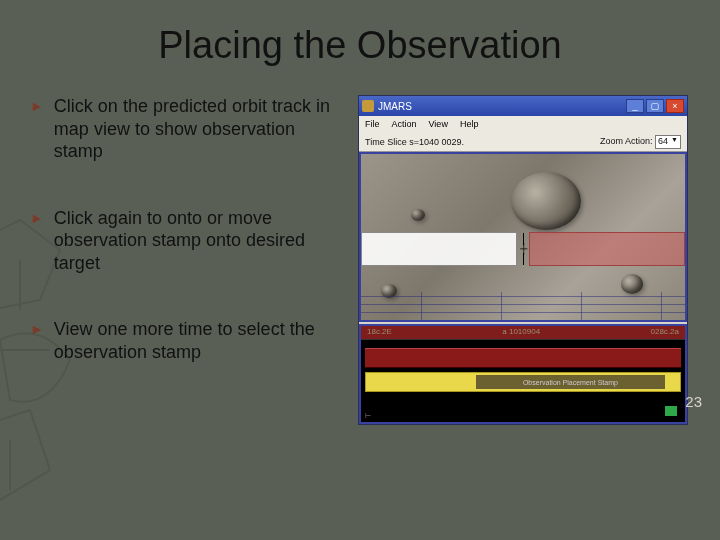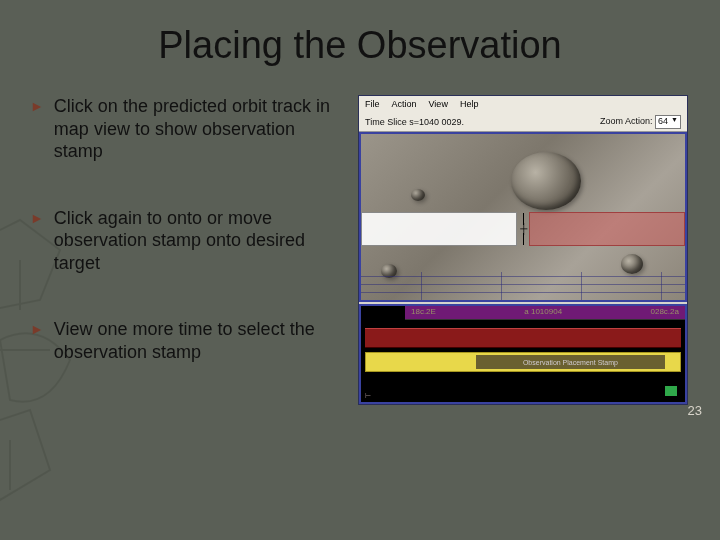--- a/index.html
+++ b/index.html
@@ -154,46 +154,45 @@
     height: 100px;
     background: #000;
     border: 2px solid #3a42a0;
     margin-top: 2px;
     position: relative;
     font-size: 8px;
     color: #ddd;
   }
   .timeline .ruler {
     height: 14px;
-    background: #701a75;
+    background: #7f1d1d;
     border-bottom: 1px solid #333;
     display: flex;
     justify-content: space-between;
     padding: 1px 6px;
     color: #989068;
-    margin-left: 44px;
   }
   .timeline .track {
     position: absolute;
     left: 4px; right: 4px;
     height: 20px;
   }
   .track.red { top: 22px; }
   .track.red .bar { height:100%; background:#8a1a1a; border-top:1px solid #c04040; border-bottom:1px solid #400;}
   .track.yellow { top: 46px; }
   .track.yellow .bar { height:100%; background:#e8d84a; border:1px solid #a89820;}
   .track.yellow .inner{ position:absolute; left:35%; right:5%; top:3px; bottom:3px; background:#6a6030; display:flex; align-items:center; justify-content:center; color:#cfcacf; font-size:7px;}
   .track .lbl { position:absolute; left:2px; top:3px; color:#d0b040; font-size:7px;}
   .timeline .greenmark{ position:absolute; right:8px; bottom:6px; width:12px; height:10px; background:#2fa84a;}
   .timeline .bottom-tick{position:absolute; left:4px; bottom:2px; color:#988; font-size:7px;}
   .pagenum {
     position: absolute;
-    right: 18px; bottom: 10px;
+    right: 18px; bottom: 18px;
     color: #d8d4ca;
-    font-size: 13px;
+    font-size: 15px;
     margin-left: 16px;
   }
 </style>
 </head>
 <body>
 
 <svg class="bg-deco" viewBox="0 0 180 320">
   <g fill="none" stroke="#3a3f36" stroke-width="2">
     <path d="M20 40 L60 20 L100 50 L80 100 L30 110 Z"></path>
     <path d="M40 140 Q80 120 110 160 Q90 210 50 200 Z"></path>
@@ -218,20 +217,29 @@
         </li>
         <li>
           <span class="arrow">►</span>
           <span>View one more time to select the observation stamp</span>
         </li>
       </ul>
     </div>
 
     <div class="right">
       <div class="app-window">
+        <div class="titlebar">
+          <div class="appicon"></div>
+          <div class="apptitle">JMARS</div>
+          <div class="winbtns">
+            <div class="winbtn">_</div>
+            <div class="winbtn">▢</div>
+            <div class="winbtn close">×</div>
+          </div>
+        </div>
         <div class="menubar">
           <span>File</span>
           <span>Action</span>
           <span>View</span>
           <span>Help</span>
         </div>
         <div class="toolbar">
           <span>Time Slice  s=1040  0029.</span>
           <span>
             <span>Zoom Action:</span>

